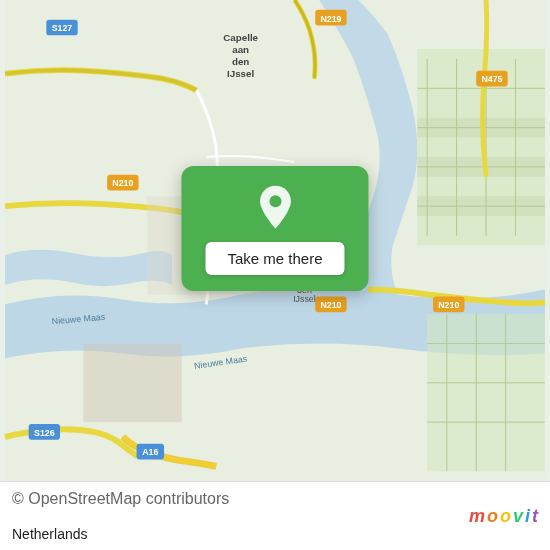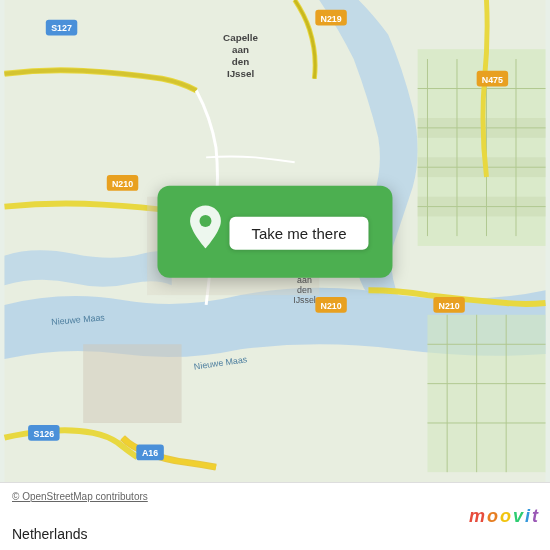--- a/index.html
+++ b/index.html
@@ -45,21 +45,21 @@
     
     #overlay-card {
       position: absolute;
       top: 50%;
       left: 50%;
       transform: translate(-50%, -60%);
       background: #4caf50;
       border-radius: 12px;
       padding: 18px 24px 16px 24px;
       display: flex;
-      flex-direction: row;
+      flex-direction: column;
       align-items: center;
       box-shadow: 0 4px 16px rgba(0,0,0,0.25);
       min-width: 180px;
     }
 
     #pin-icon {
       width: 48px;
       height: 48px;
       margin-bottom: 10px;
     }
@@ -87,24 +87,23 @@
       justify-content: space-between;
       min-height: 54px;
     }
 
     #footer-left {
       display: flex;
       flex-direction: column;
     }
 
     #copyright-text {
-      font-size: 10px;
+      font-size: 16px;
       color: #666;
-      margin-bottom: 8px;
-      text-decoration: underline;
+      margin-bottom: 2px;
     }
 
     #address-text {
       font-size: 14px;
       color: #222;
       font-weight: 500;
     }
 
     
     #moovit-logo {

